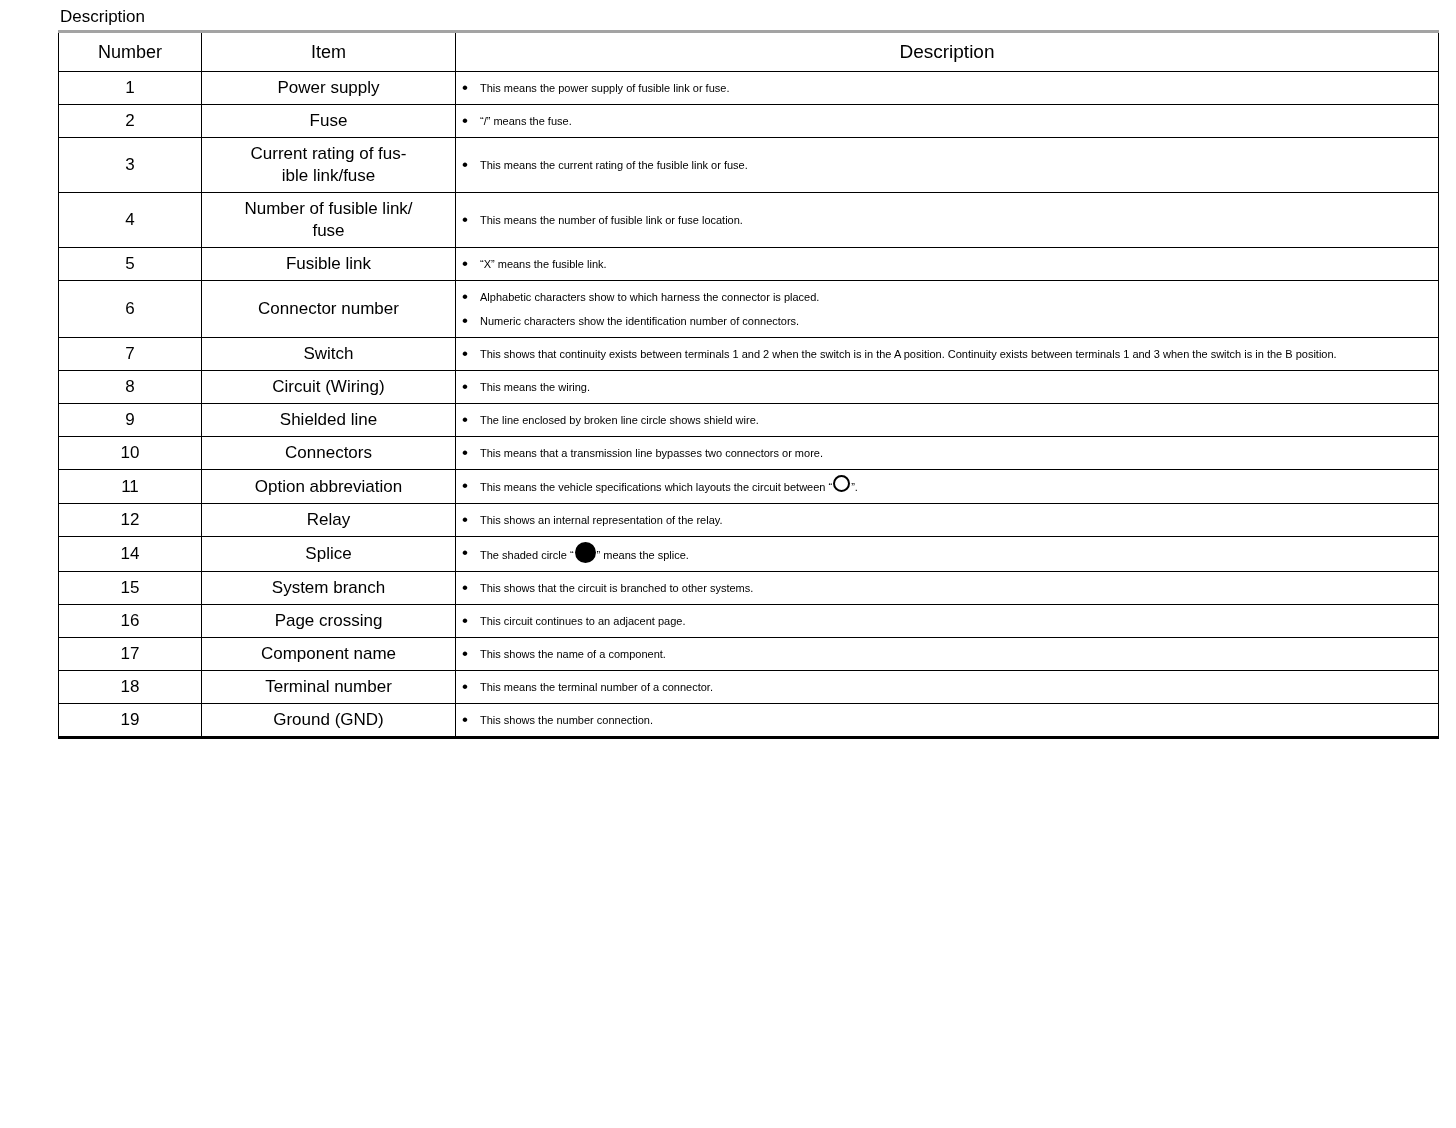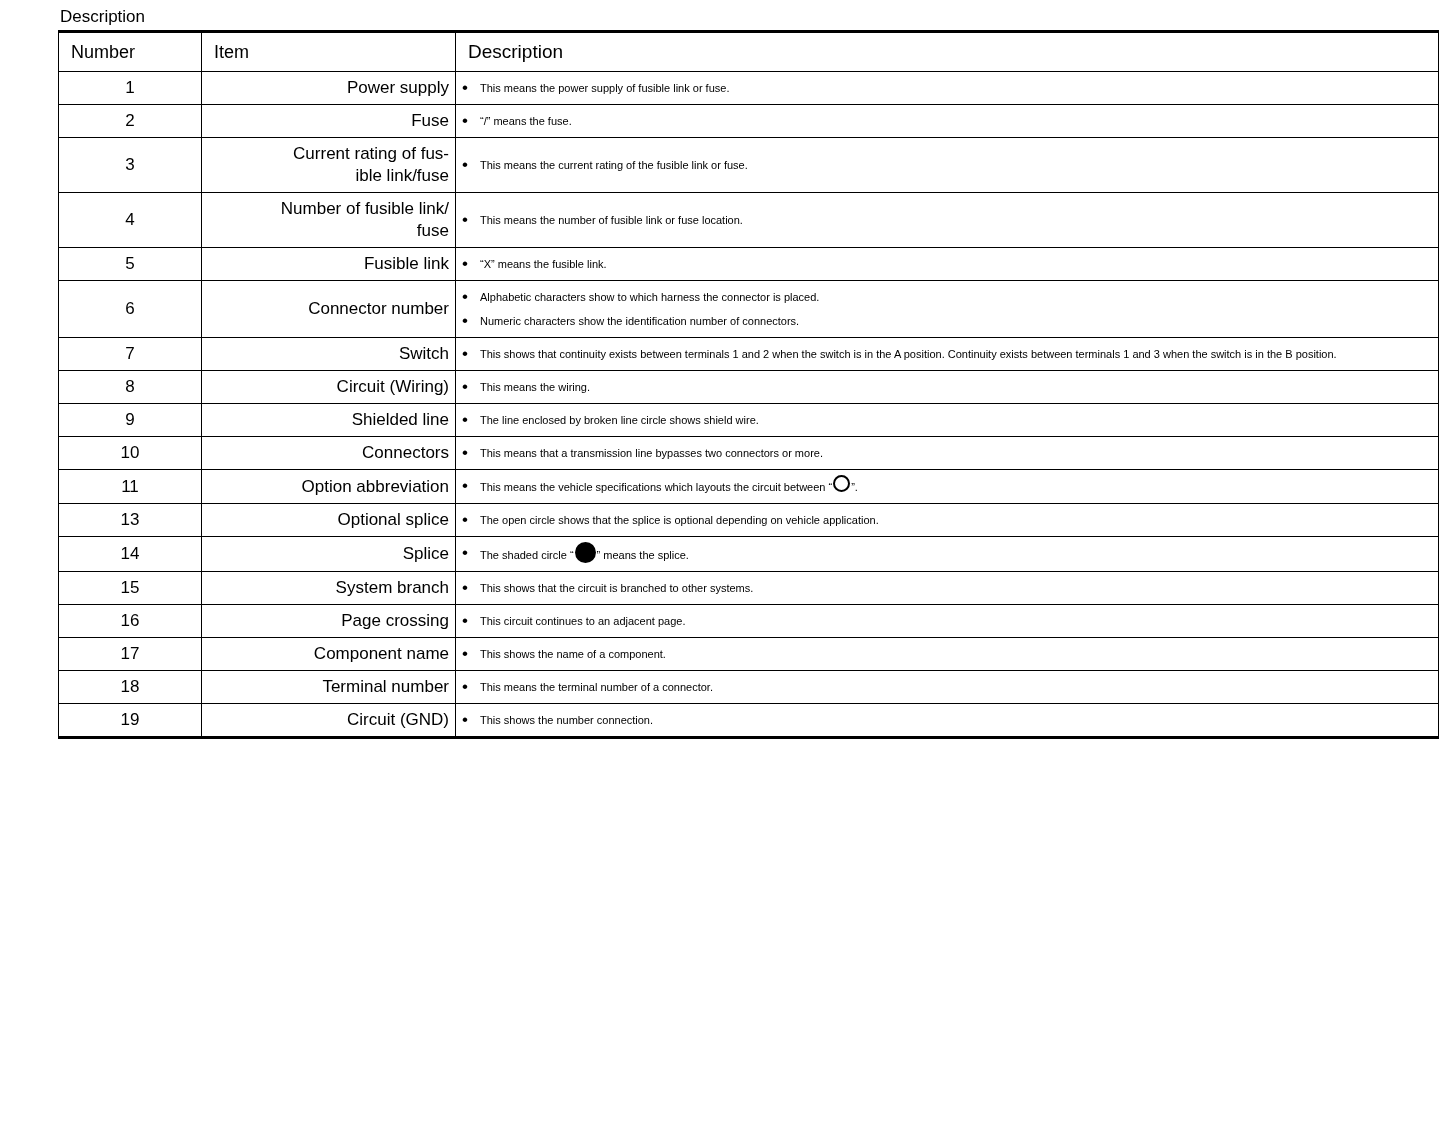--- a/index.html
+++ b/index.html
@@ -38,33 +38,33 @@
 
   table.desc-table th,
   table.desc-table td {
     border: 1px solid #000000;
     vertical-align: middle;
     font-size: 17px;
     line-height: 22px;
     padding: 5px 6px;
   }
   table.desc-table thead th {
-    text-align: left;
+    text-align: center;
     font-weight: normal;
     font-size: 18px;
-    padding: 8px 12px;
-    border-top: 3px solid #000000;
+    padding: 8px 4px;
+    border-top: 3px solid #a3a3a3;
   }
   table.desc-table thead th.th-desc { font-size: 19px; }
 
   td.num-cell {
     text-align: center;
   }
   td.item-cell {
-    text-align: right;
+    text-align: center;
     padding-left: 14px;
   }
   td.desc-cell {
     text-align: left;
     padding-left: 10px;
   }
   tbody tr:last-child td {
     border-bottom: 3px solid #000000;
   }
   .bullet-line {
@@ -240,26 +240,26 @@
           <td class="num-cell">11</td>
           <td class="item-cell">Option abbreviation</td>
           <td class="desc-cell">
             <div class="bullet-line">
               <span class="bullet-dot">•</span>
               <span class="bullet-text"><span>This means the vehicle specifications which layouts the circuit between “</span><span class="glyph-open-circle"></span><span>”.</span></span>
             </div>
           </td>
         </tr>
         <tr>
-          <td class="num-cell">13</td>
-          <td class="item-cell">Optional splice</td>
-          <td class="desc-cell">
-            <div class="bullet-line">
-              <span class="bullet-dot">•</span>
-              <span class="bullet-text">The open circle shows that the splice is optional depending on vehicle application.</span>
+          <td class="num-cell">12</td>
+          <td class="item-cell">Relay</td>
+          <td class="desc-cell">
+            <div class="bullet-line">
+              <span class="bullet-dot">•</span>
+              <span class="bullet-text">This shows an internal representation of the relay.</span>
             </div>
           </td>
         </tr>
         <tr>
           <td class="num-cell">14</td>
           <td class="item-cell">Splice</td>
           <td class="desc-cell">
             <div class="bullet-line">
               <span class="bullet-dot">•</span>
               <span class="bullet-text"><span>The shaded circle “</span><span class="glyph-filled-circle"></span><span>” means the splice.</span></span>
@@ -301,21 +301,21 @@
           <td class="item-cell">Terminal number</td>
           <td class="desc-cell">
             <div class="bullet-line">
               <span class="bullet-dot">•</span>
               <span class="bullet-text">This means the terminal number of a connector.</span>
             </div>
           </td>
         </tr>
         <tr>
           <td class="num-cell">19</td>
-          <td class="item-cell">Circuit (GND)</td>
+          <td class="item-cell">Ground (GND)</td>
           <td class="desc-cell">
             <div class="bullet-line">
               <span class="bullet-dot">•</span>
               <span class="bullet-text">This shows the number connection.</span>
             </div>
           </td>
         </tr>
       </tbody>
   </table>
 

